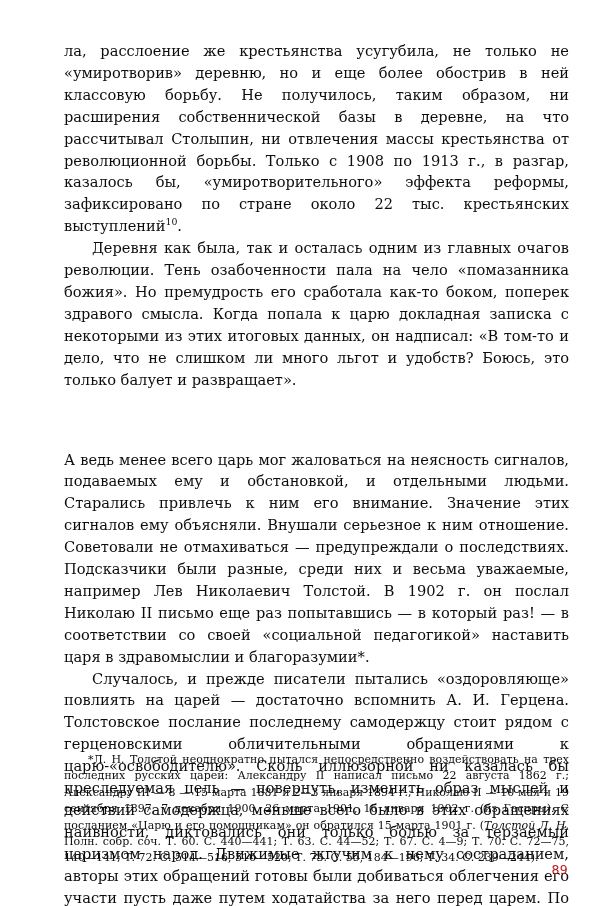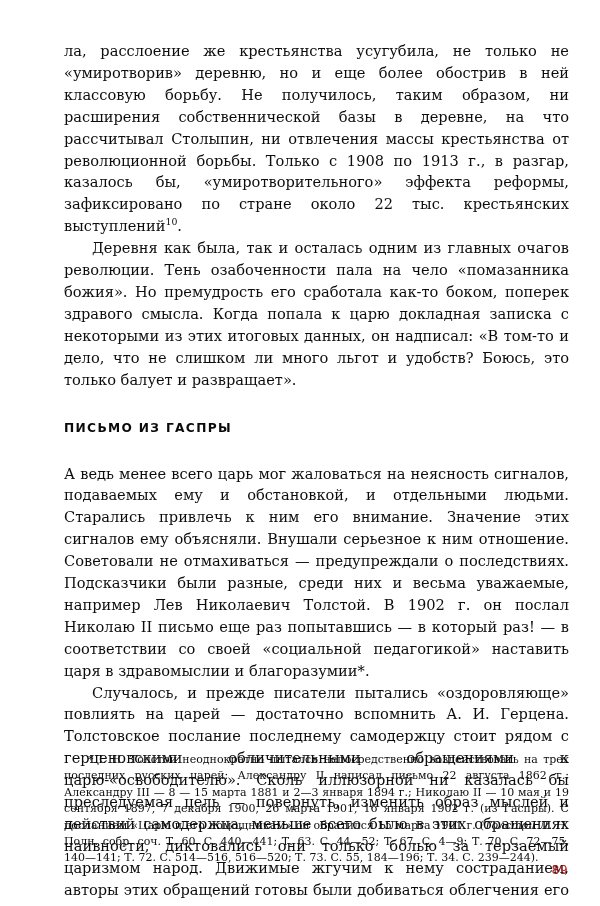--- a/index.html
+++ b/index.html
@@ -92,21 +92,20 @@
 <div class="page">
 
   <div class="content">
 
     <p class="body-par"><span>ла, расслоение же крестьянства усугубила, не только не «умиротворив» деревню, но и еще более обострив в ней классовую борьбу. Не получилось, таким образом, ни расширения собственнической базы в деревне, на что рассчитывал Столыпин, ни отвлечения массы крестьянства от революционной борьбы. Только с 1908 по 1913 г., в разгар, казалось бы, «умиротворительного» эффекта реформы, зафиксировано по стране около 22 тыс. крестьянских выступлений</span><span class="sup">10</span><span>.</span></p>
 
     <p class="body-par indent"><span>Деревня как была, так и осталась одним из главных очагов революции. Тень озабоченности пала на чело «помазанника божия». Но премудрость его сработала как-то боком, поперек здравого смысла. Когда попала к царю докладная записка с некоторыми из этих итоговых данных, он надписал: «В том-то и дело, что не слишком ли много льгот и удобств? Боюсь, это только балует и развращает».</span></p>
 
     <div class="gap-before-heading"></div>
 
-    <h2 class="section-heading">ПИСЬМО ИЗ ГАСПРЫ</h2>
 
     <div class="gap-after-heading"></div>
 
     <p class="body-par"><span>А ведь менее всего царь мог жаловаться на неясность сигналов, подаваемых ему и обстановкой, и отдельными людьми. Старались привлечь к ним его внимание. Значение этих сигналов ему объясняли. Внушали серьезное к ним отношение. Советовали не отмахиваться — предупреждали о последствиях. Подсказчики были разные, среди них и весьма уважаемые, например Лев Николаевич Толстой. В 1902 г. он послал Николаю II письмо еще раз попытавшись — в который раз! — в соответствии со своей «социальной педагогикой» наставить царя в здравомыслии и благоразумии</span><span>*</span><span>.</span></p>
 
     <p class="body-par indent"><span>Случалось, и прежде писатели пытались «оздоровляюще» повлиять на царей — достаточно вспомнить А. И. Герцена. Толстовское послание последнему самодержцу стоит рядом с герценовскими обличительными обращениями к царю-«освободителю». Сколь иллюзорной ни казалась бы преследуемая цель — повернуть, изменить образ мыслей и действий самодержца, меньше всего было в этих обращениях наивности, диктовались они только болью за терзаемый царизмом народ. Движимые жгучим к нему состраданием, авторы этих обращений готовы были добиваться облегчения его участи пусть даже путем ходатайства за него перед царем. По существу и герценовские, и толстовские письма к царям были актами отчаяния. И Герцену, и Толстому хотелось</span></p>
 
   </div>
 
   <div class="footnote-block">

